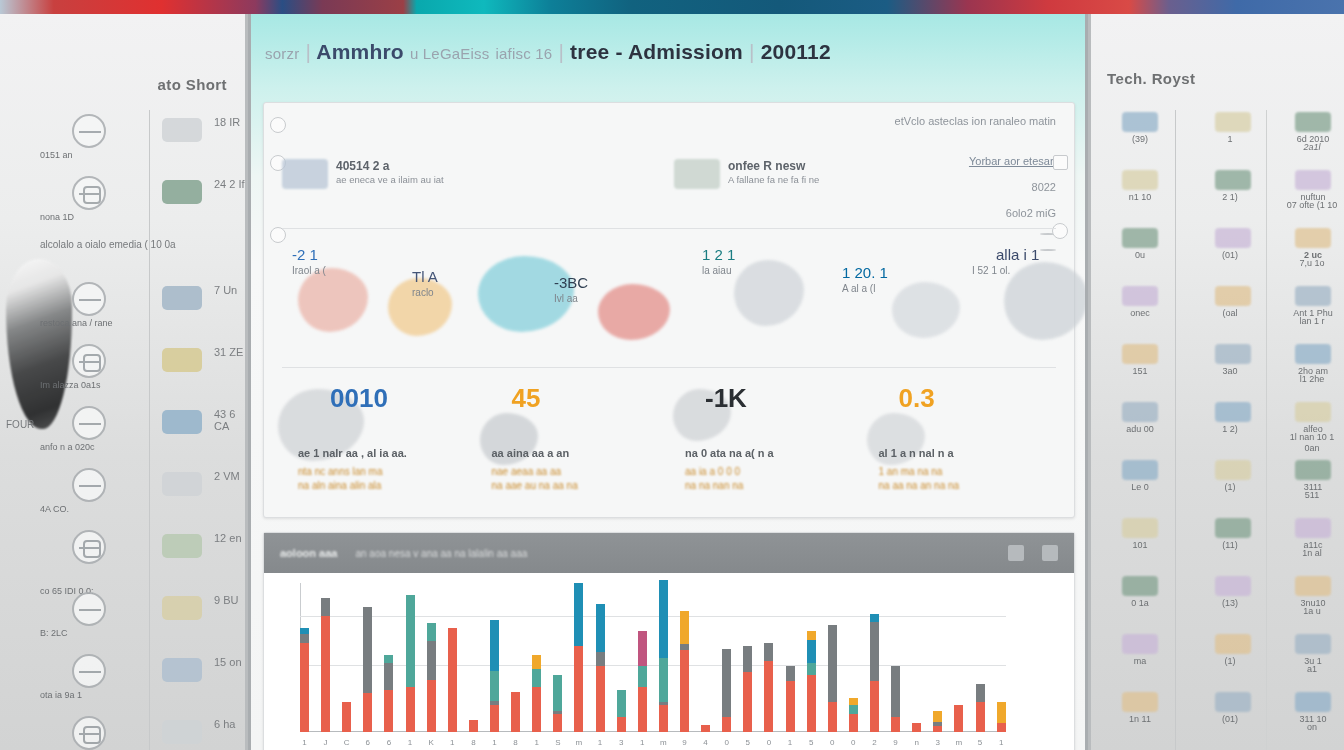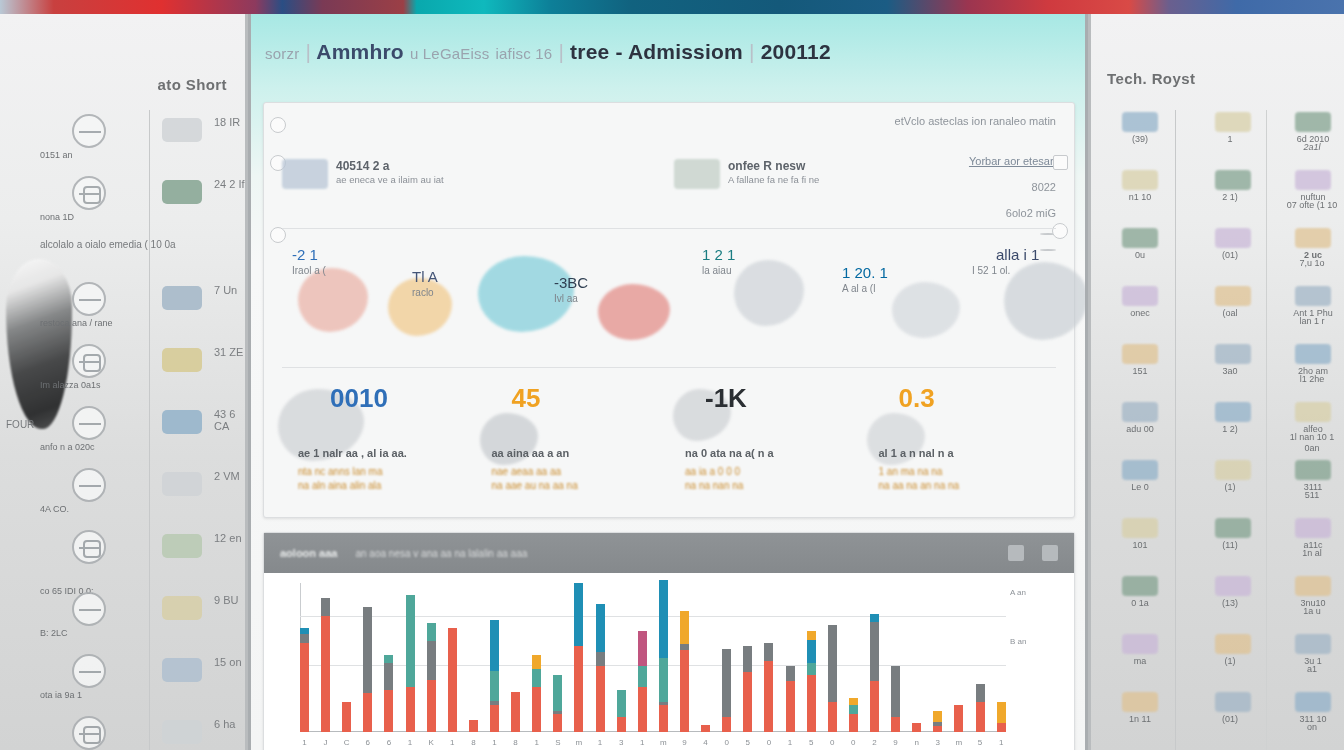--- a/index.html
+++ b/index.html
@@ -737,19 +737,15 @@
           <div class="xlab">0</div>
           <div class="xlab">0</div>
           <div class="xlab">2</div>
           <div class="xlab">9</div>
           <div class="xlab">n</div>
           <div class="xlab">3</div>
           <div class="xlab">m</div>
           <div class="xlab">5</div>
           <div class="xlab">1</div>
         </div>
-      <div id="legend">
-          <div class="leg-item">A an</div>
-          <div class="leg-item">B an</div>
-        </div>
     </div>
   </section>
 </main>
 
 </body></html>

